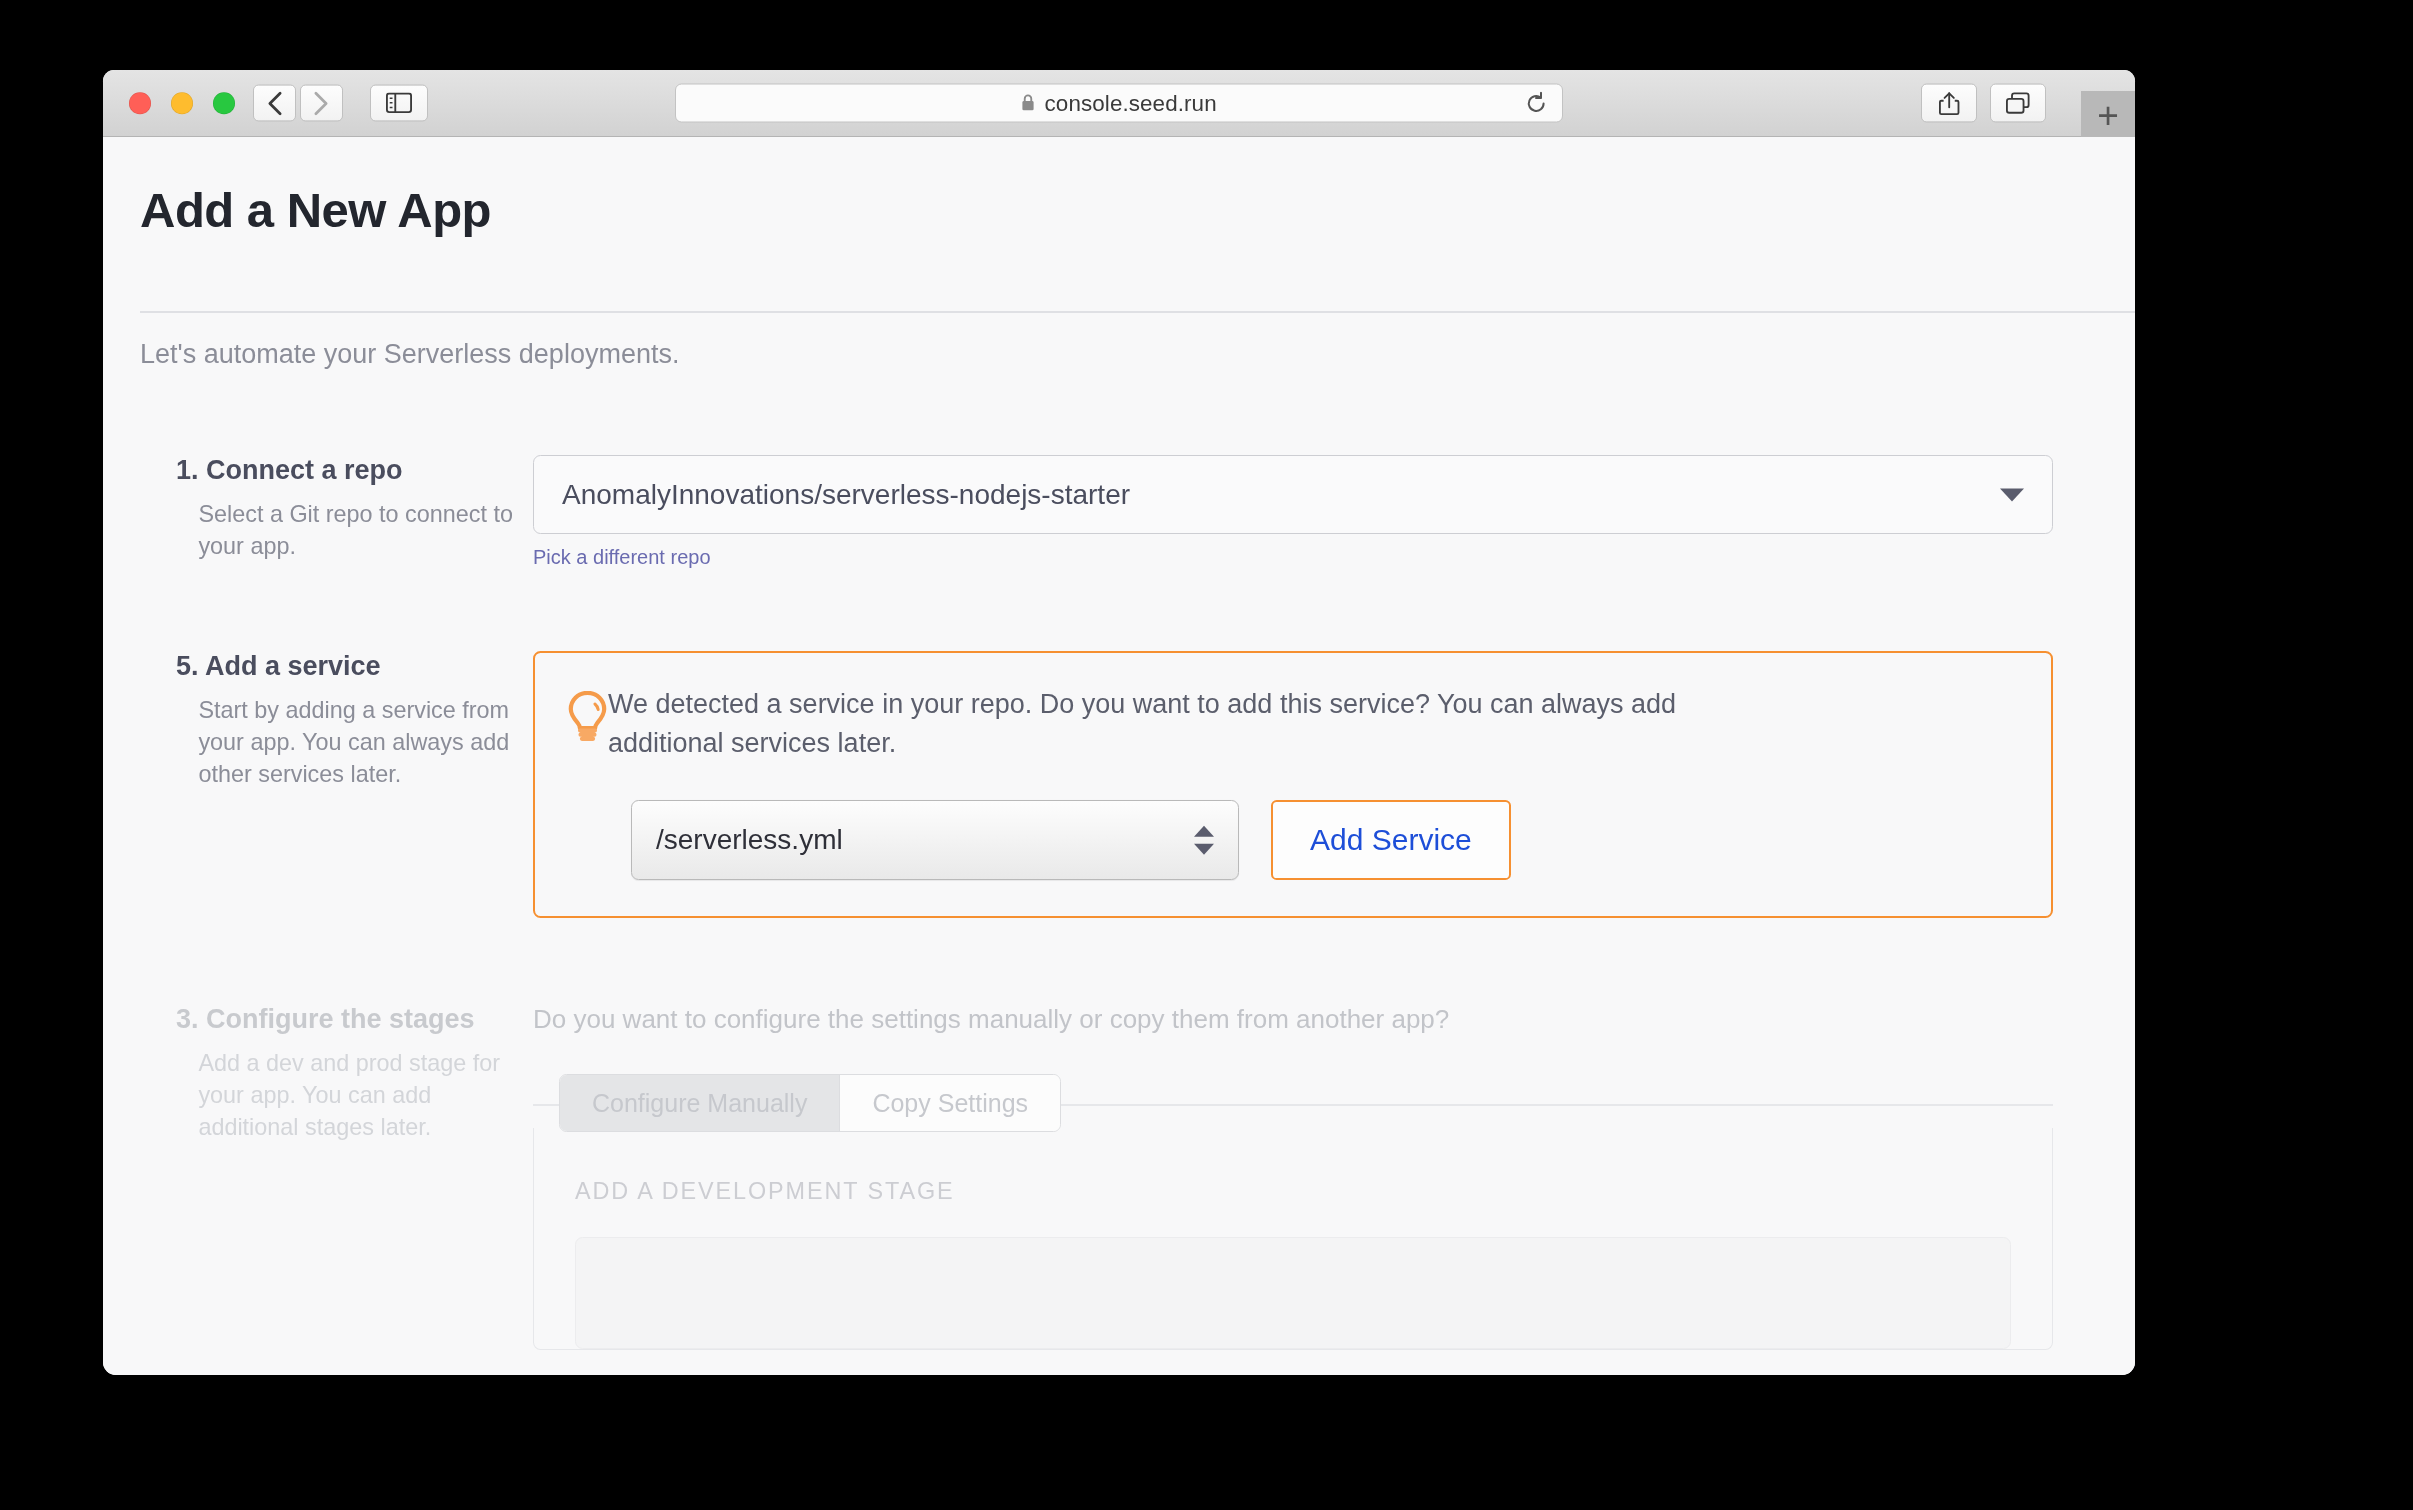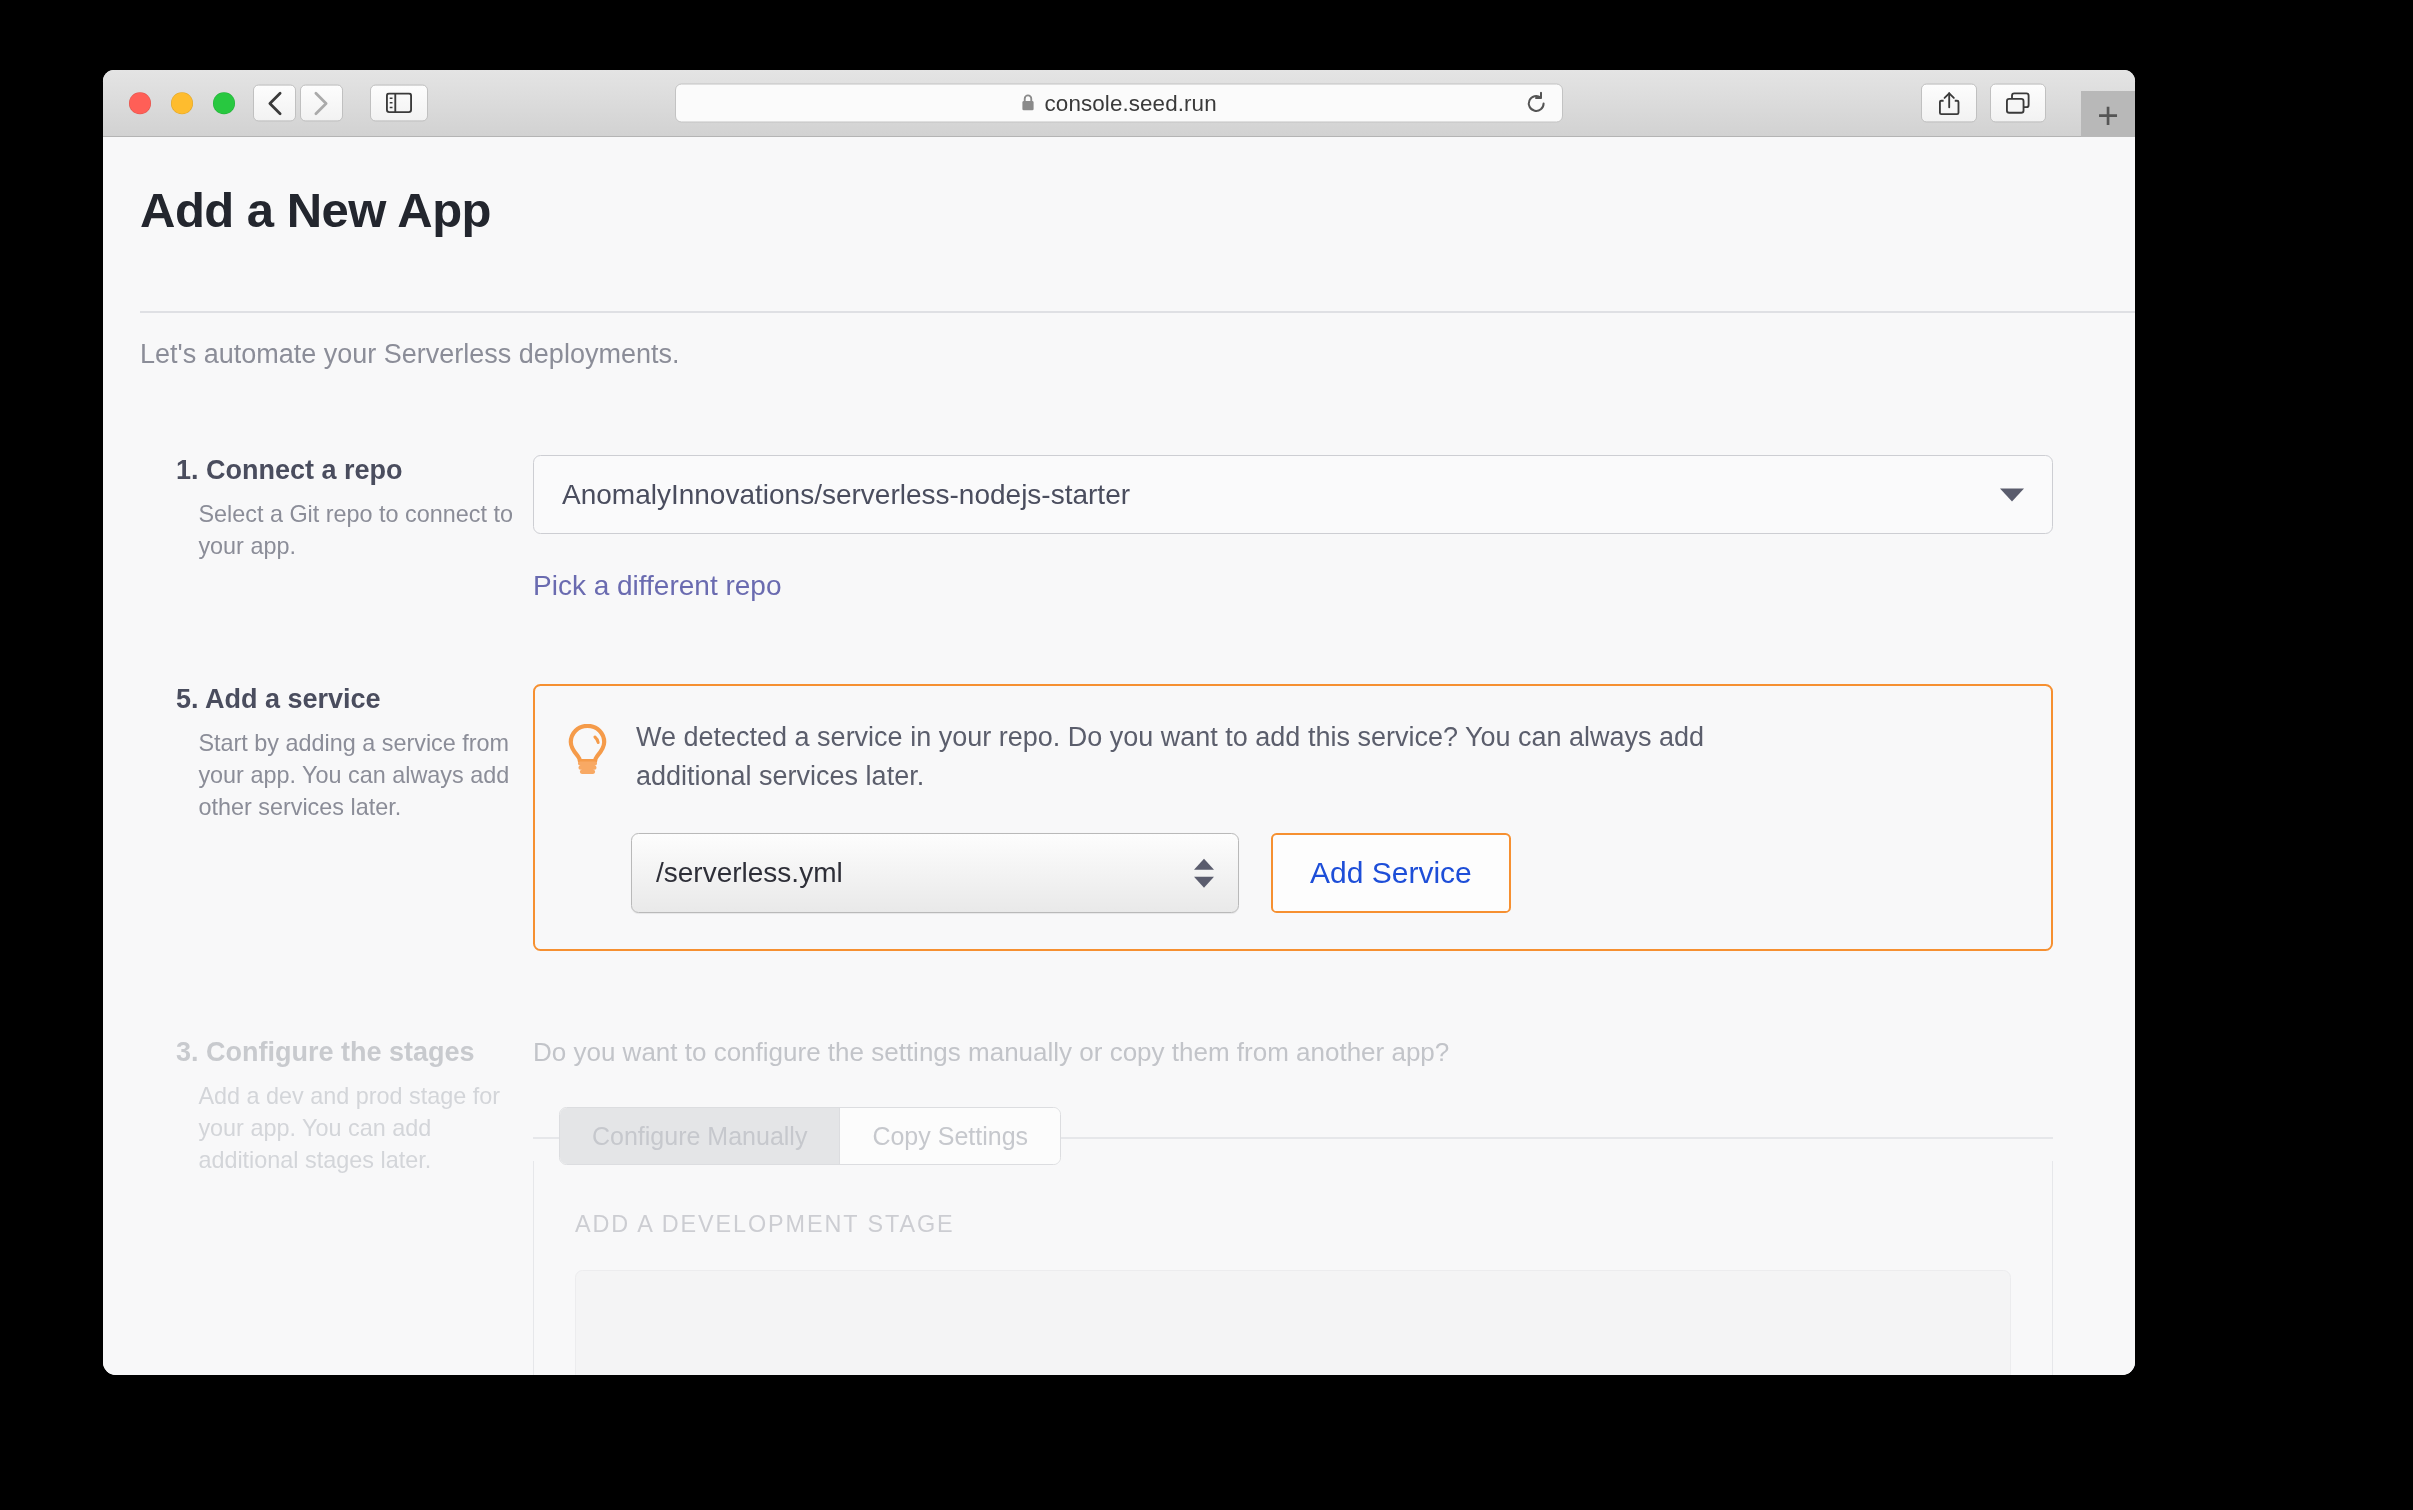--- a/index.html
+++ b/index.html
@@ -126,33 +126,33 @@
   .repo-value{ font-size:28px; color:#4a4d5e; }
   .repo-caret{
     position:absolute; right:28px; top:50%; transform:translateY(-50%);
     width:0; height:0;
     border-left:12px solid transparent;
     border-right:12px solid transparent;
     border-top:13px solid #5a5c6d;
   }
   .link{
     display:inline-block;
-    font-size:28px; color:#6a6bb0;
-    margin-top:36px;
+    font-size:20px; color:#6a6bb0;
+    margin-top:12px;
     cursor:pointer;
   }
 
   
   .alert{
     border:2.8px solid #f69031;
     border-radius:7.5px;
     padding:32px 37px 36px 32px;
     background:#f8f8f9;
   }
-  .alert-top{ display:flex; gap:28px; align-items:flex-start; }
+  .alert-top{ display:flex; align-items:flex-start; }
   .bulb{ flex:0 0 auto; margin-top:5.6px; }
   .alert-text{
     font-size:27px; color:#5b5e6c; line-height:1.45; max-width:1187px;
   }
   .alert-row{ display:flex; align-items:center; gap:32px; margin:37px 0 0 64px; }
 
   .yml-select{
     position:relative;
     width:608px; height:80px;
     background:linear-gradient(#fdfdfd,#e9e9e9);

